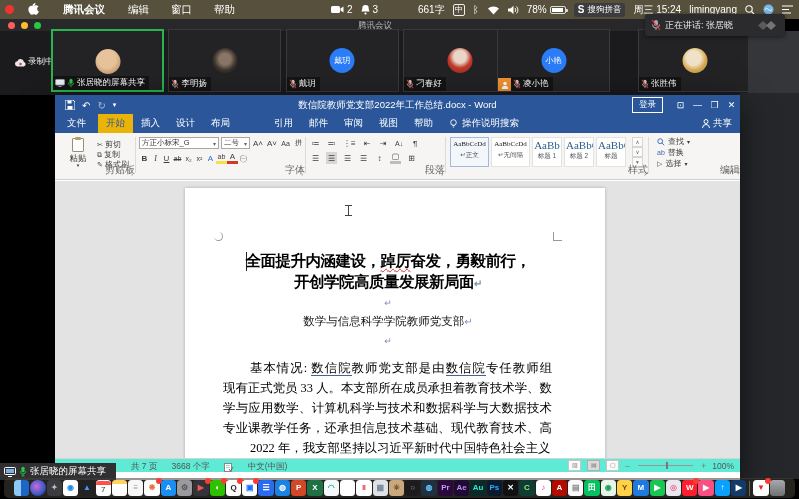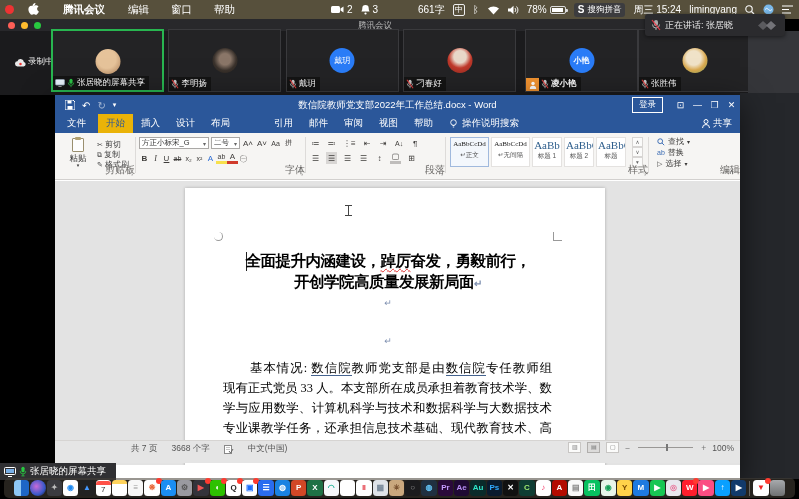--- a/index.html
+++ b/index.html
@@ -88,21 +88,21 @@
 #dtitle{position:absolute;left:38px;top:62px;width:330px;text-align:center;font-family:"Liberation Serif",serif;font-weight:bold;font-size:15.5px;color:#000;line-height:21px;letter-spacing:-0.5px;}
 .pline{position:absolute;left:38px;width:330px;text-align:center;color:#7f90b0;font-size:9px;}
 #dsub{position:absolute;left:38px;top:126px;width:330px;text-align:center;font-family:"Liberation Serif",serif;font-size:11.5px;color:#111;}
 #dbody{position:absolute;left:38px;top:170px;width:329px;font-family:"Liberation Serif",serif;font-size:12.4px;color:#000;}
 #dbody .bl{height:20px;line-height:20px;overflow:hidden;}
 #dbody .bl.just{text-align:justify;text-align-last:justify;}
 #dbody .ind{padding-left:27px;}
 span.u{border-bottom:1px solid #44628e;}
 span.w{text-decoration:underline;text-decoration-style:wavy;text-decoration-color:#d33;text-decoration-thickness:1px;text-underline-offset:2px;}
 span.pilc{color:#7f90b0;font-size:10px;font-family:"Liberation Sans",sans-serif;}
-#wstatus{position:absolute;left:0;bottom:17px;width:100%;height:23px;background:#e5e5e5;border-top:1px solid #d6d4d2;font-size:8.5px;color:#555;}
+#wstatus{position:absolute;left:0;bottom:8px;width:100%;height:14px;background:#5eead4;border-top:1px solid #d6d4d2;font-size:8.5px;color:#555;}
 #wstatus .lft{position:absolute;left:76px;top:2px;display:flex;gap:14px;align-items:center;}
 #wstatus .rgt{position:absolute;right:6px;top:1px;display:flex;gap:6px;align-items:center;}
 .viewic{width:13px;height:11px;border:1px solid #c8c6c4;background:#fbfbfa;font-size:6px;color:#777;text-align:center;line-height:9px;}
 .viewic.sel{background:#dcdbda;border-color:#b0aeac;}
 .zslider{width:55px;height:1px;background:#9a9896;position:relative;margin:0 2px;}
 .zslider i{position:absolute;left:50%;top:-3px;width:2px;height:7px;background:#777;}
 #sharebadge{position:absolute;left:0;top:463px;height:17px;background:#303033;display:flex;align-items:center;gap:3px;padding:0 10px 0 4px;color:#fff;font-size:9.5px;z-index:30;}
 #dock{position:absolute;left:4px;width:791px;bottom:1px;height:20px;background:rgba(70,64,54,.55);border-radius:5px;display:flex;align-items:center;justify-content:center;padding:0 2px;gap:1px;z-index:40;}
 .dicon{width:15.3px;height:15.3px;border-radius:3.5px;position:relative;display:flex;align-items:center;justify-content:center;font-size:8px;font-weight:bold;flex:0 0 auto;}
 .dicon .bdg{position:absolute;right:-2px;top:-2px;width:6px;height:6px;background:#ff3b30;border-radius:50%;}
@@ -249,21 +249,21 @@
           <div class="avatar av-photo3"></div>
           <div class="nlabel">
             <svg width="8" height="10" viewBox="0 0 10 13">
               <rect x="3" y="1" width="4" height="6.5" rx="2" fill="#c9c9c9"></rect>
               <path d="M1.5 6a3.5 3.5 0 0 0 7 0M5 9.5V12" stroke="#c9c9c9" fill="none"></path>
               <path d="M1 1l8 11" stroke="#e33d3d" stroke-width="1.4"></path>
             </svg>
             <span>刁春好</span>
           </div>
         </div>
-        <div class="thumb" style="left: 525px; font-weight: bold;">
+        <div class="thumb" style="left: 497px;">
           <div class="avatar txt">小艳</div>
           <div class="member-badge">
             <svg width="8" height="8" viewBox="0 0 10 10">
               <circle cx="5" cy="3" r="2.2" fill="#fff"></circle>
               <path d="M1 10a4 4 0 0 1 8 0z" fill="#fff"></path>
             </svg>
           </div>
           <div class="nlabel shift">
             <svg width="8" height="10" viewBox="0 0 10 13">
               <rect x="3" y="1" width="4" height="6.5" rx="2" fill="#c9c9c9"></rect>
@@ -371,21 +371,21 @@
         <div class="smallrow" style="left:42px;top:26px;gap:2px;">
             <span style="font-size:7px;">✎</span>
             <span>格式刷</span>
           </div>
         <div class="glabel">剪贴板</div>
         <span class="launcher">⤡</span>
       </div>
       <div class="rdiv" style="left:80px;"></div>
       <div class="group" style="left:81px;width:169px;">
         <div class="smallrow" style="left:3px;top:4px;gap:2px;">
-          <span class="fbox" style="width:70px;">
+          <span class="fbox" style="width:80px;">
               <span>方正小标宋_G</span>
               <span class="car">▾</span>
             </span>
           <span class="fbox" style="width:29px;">
               <span>二号</span>
               <span class="car">▾</span>
             </span>
           <span class="icn">A˄</span>
           <span class="icn">A˅</span>
           <span class="icn" style="font-size:7px;">Aa</span>
@@ -492,20 +492,21 @@
         <div class="caret"></div>
         <div class="ibeam">
             <i class="t"></i>
             <i class="b"></i>
           </div>
         <div id="dtitle">
             <div><span>全面提升内涵建设，</span><span class="w">踔厉</span><span>奋发，勇毅前行，</span></div>
             <div><span>开创学院高质量发展新局面</span><span class="pilc">↵</span></div>
           </div>
         <div class="pline" style="top:110px;">↵</div>
+        <div id="dsub"><span>数学与信息科学学院教师党支部</span><span class="pilc">↵</span></div>
         <div class="pline" style="top:148px;">↵</div>
         <div id="dbody">
             <div class="bl just ind"><span>基本情况: </span><span class="u">数信院</span><span>教师党支部是由</span><span class="u">数信院</span><span>专任教师组成，</span></div>
             <div class="bl just"><span>现有正式党员 33 人。本支部所在成员承担着教育技术学、数</span></div>
             <div class="bl just"><span>学与应用数学、计算机科学与技术和数据科学与大数据技术的</span></div>
             <div class="bl just"><span>专业课教学任务，还承担信息技术基础、现代教育技术、高等</span></div>
             <div class="bl ind"><span>2022 年，我支部坚持以习近平新时代中国特色社会主义</span></div>
           </div>
       </div>
     </div>

